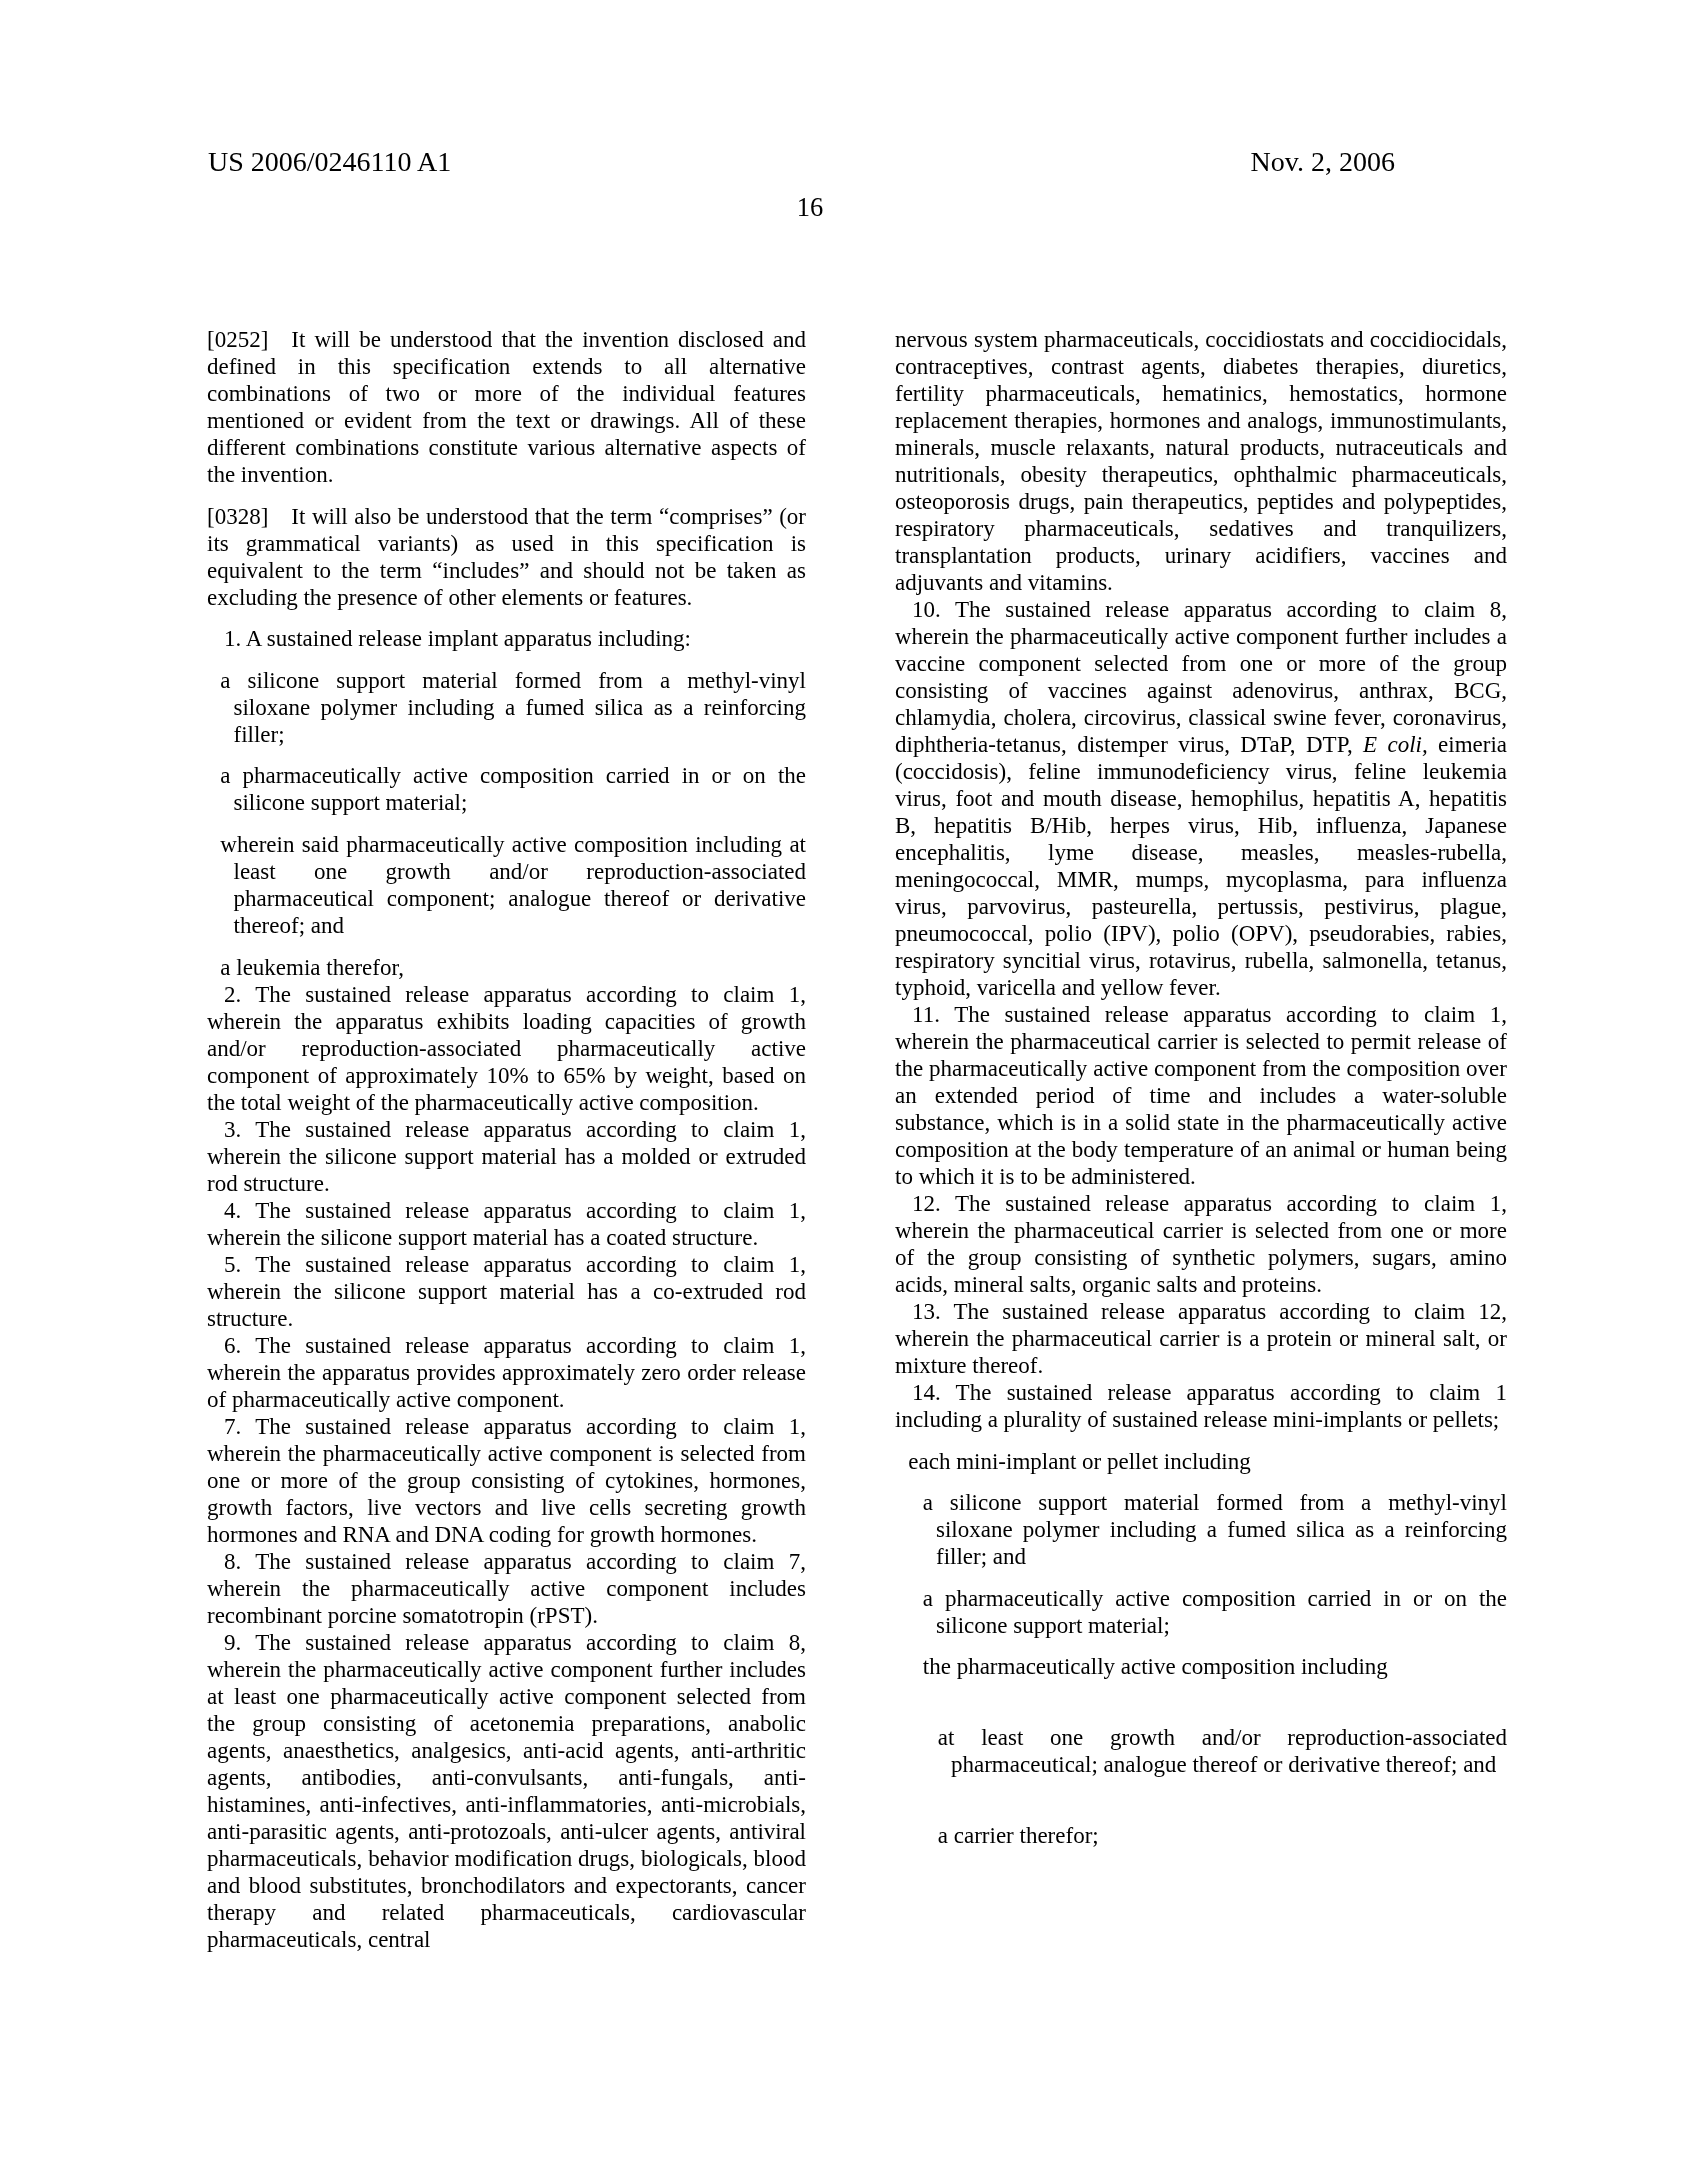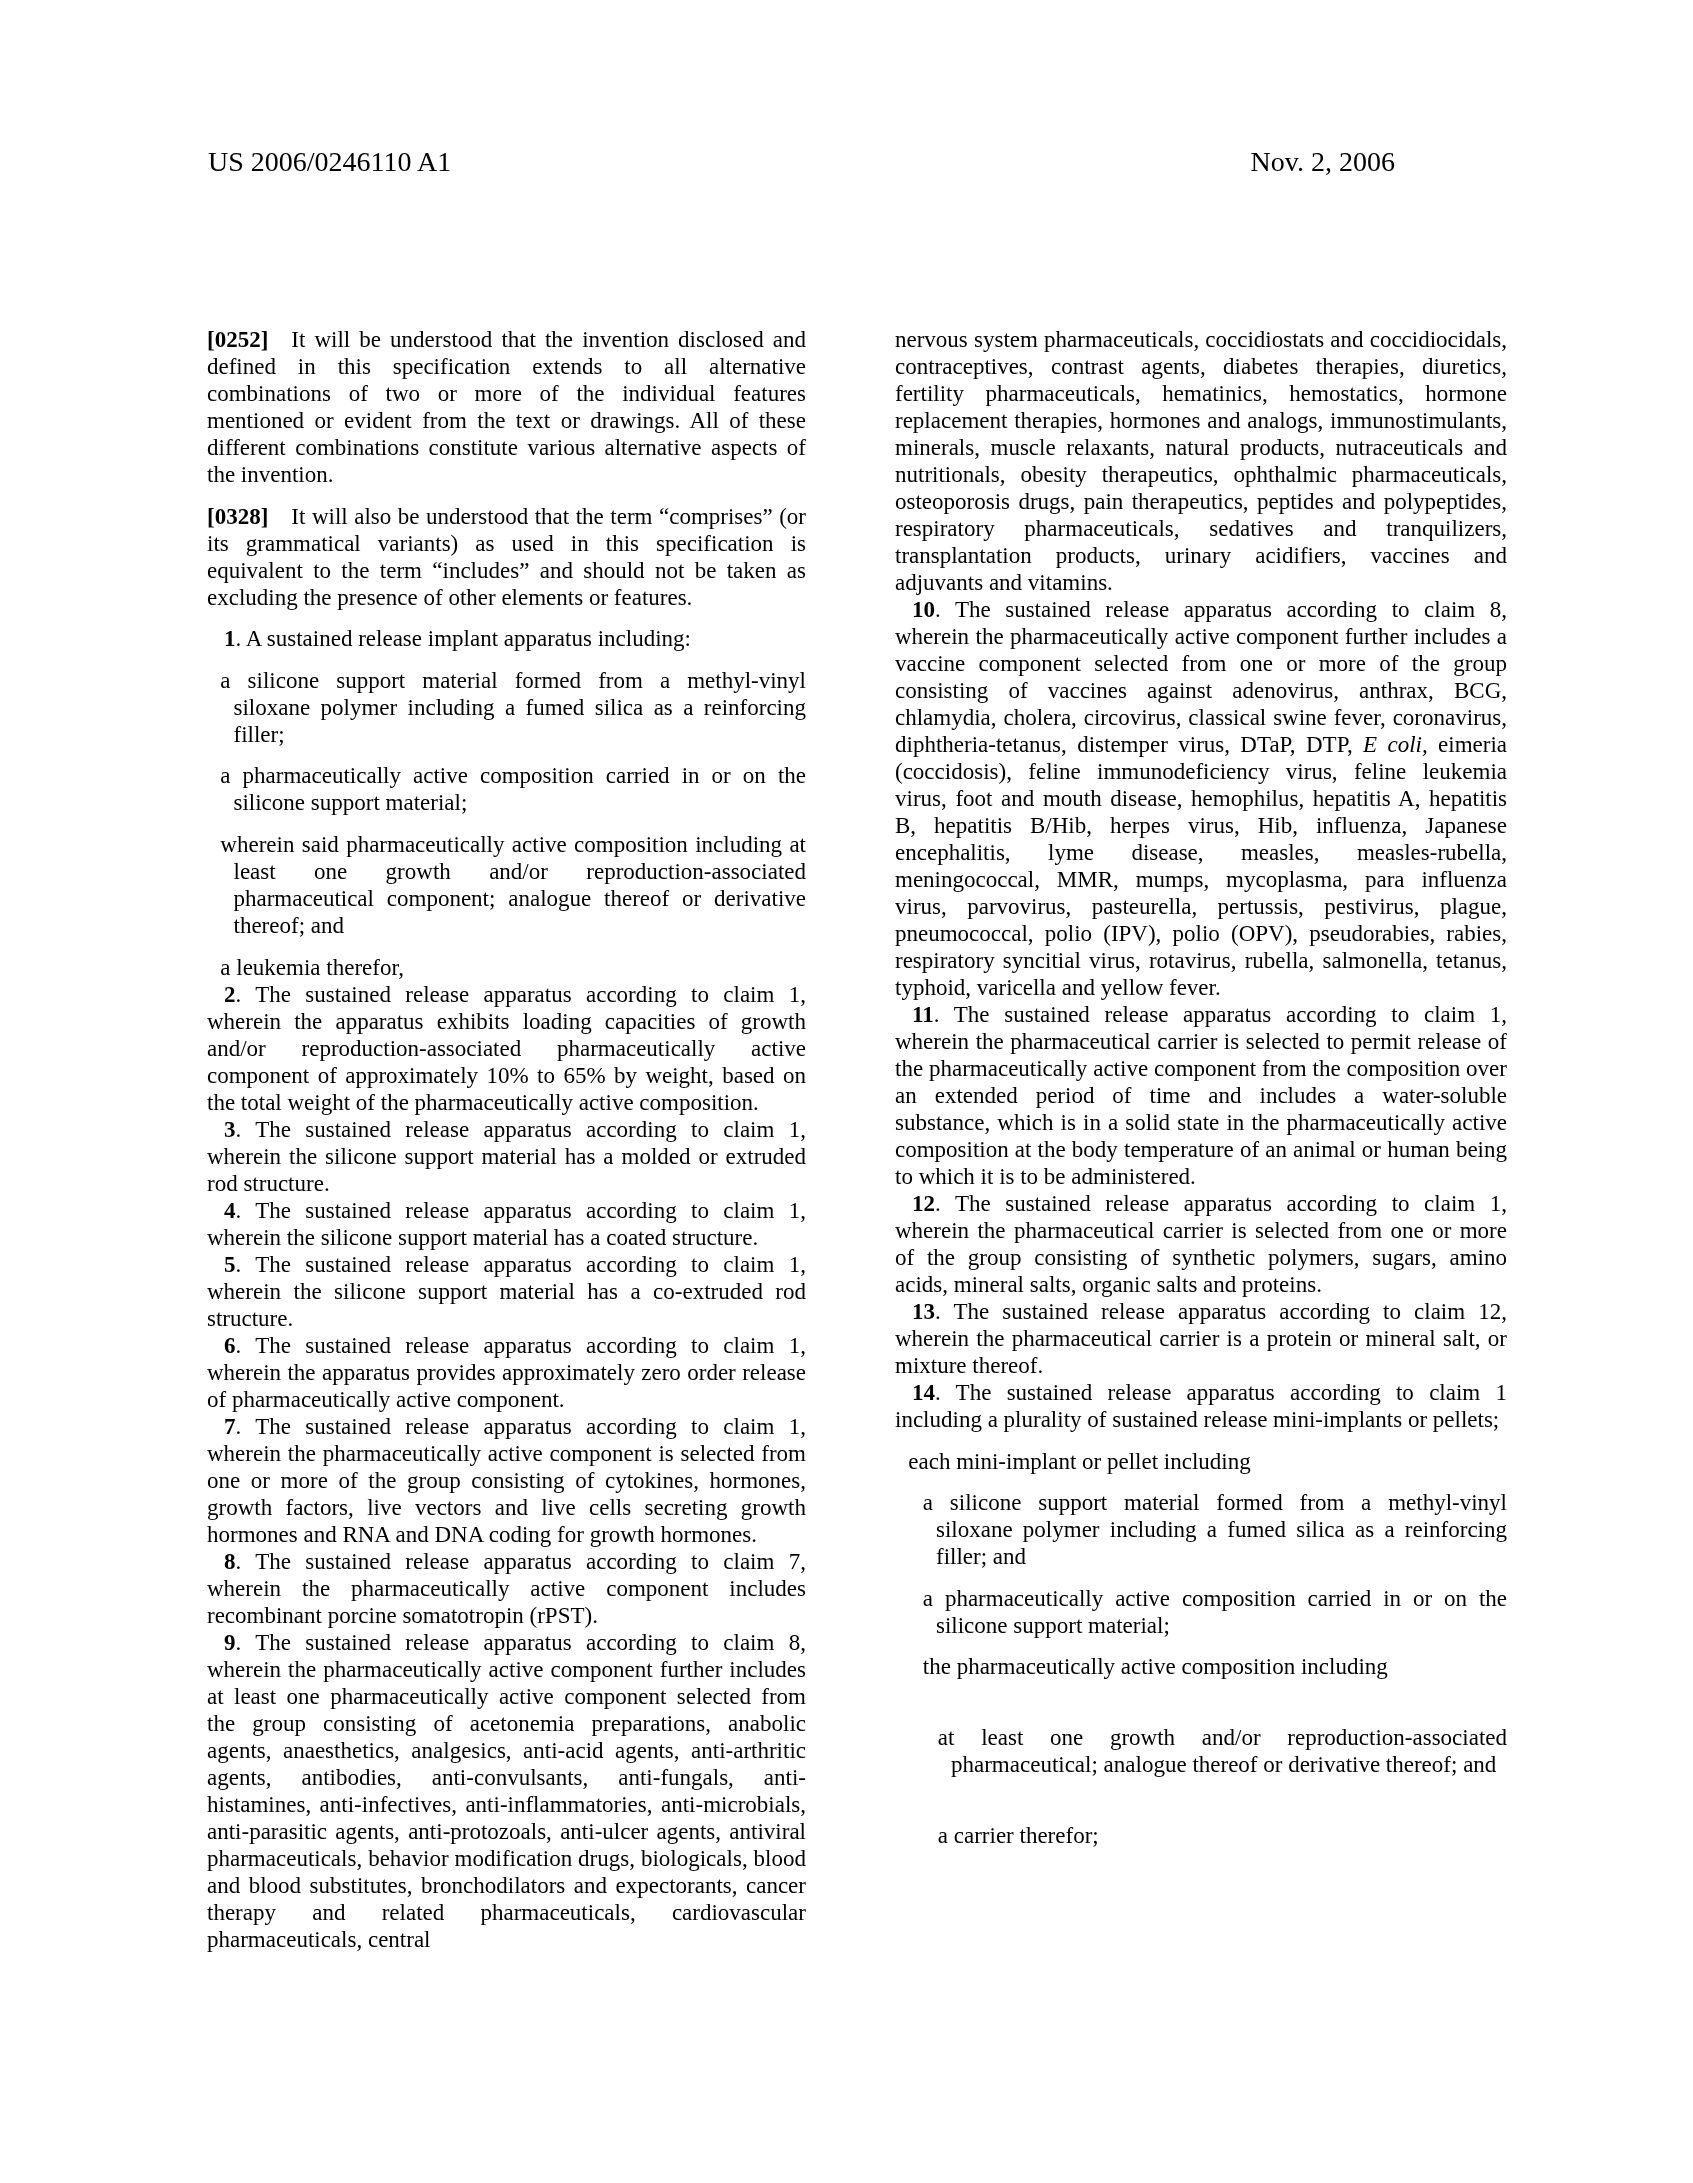--- a/index.html
+++ b/index.html
@@ -35,31 +35,32 @@
   }
   .col-left  { left:207px;  width:599px; }
   .col-right { left:895px; width:612px; }
   .col p { margin:0; }
   .col p.gap   { margin-top:14.6px; }
   .col p.claim { text-indent:17px; }
   .col p.cont  { text-indent:0; }
   .col p.el1 { padding-left:26.5px; text-indent:-13.2px; }
   .col p.el2 { padding-left:41px; text-indent:-13.2px; }
   .col p.el3 { padding-left:56px; text-indent:-13.2px;margin-top:44px; }
-  .b { font-weight:bold; }
+  .b { font-weight:normal; }
   .i { font-style:italic; }
 </style>
 </head>
 <body>
 
 <div class="page">
   <div class="header">
     <span>US 2006/0246110 A1</span>
     <span>Nov. 2, 2006</span>
   </div>
+  <div class="page-num">16</div>
 
   <div class="col col-left">
       <p class="para"><span class="b">[0252]</span><span> It will be understood that the invention disclosed and defined in this specification extends to all alternative combinations of two or more of the individual features mentioned or evident from the text or drawings. All of these different combinations constitute various alternative aspects of the invention.</span></p>
       <p class="para gap"><span class="b">[0328]</span><span> It will also be understood that the term “comprises” (or its grammatical variants) as used in this specification is equivalent to the term “includes” and should not be taken as excluding the presence of other elements or features.</span></p>
       <p class="claim gap"><span class="b">1</span><span>. A sustained release implant apparatus including:</span></p>
       <p class="el1 gap"><span>a silicone support material formed from a methyl-vinyl siloxane polymer including a fumed silica as a reinforcing filler;</span></p>
       <p class="el1 gap"><span>a pharmaceutically active composition carried in or on the silicone support material;</span></p>
       <p class="el1 gap"><span>wherein said pharmaceutically active composition including at least one growth and/or reproduction-associated pharmaceutical component; analogue thereof or derivative thereof; and</span></p>
       <p class="el1 gap"><span>a leukemia therefor,</span></p>
       <p class="claim"><span class="b">2</span><span>. The sustained release apparatus according to claim 1, wherein the apparatus exhibits loading capacities of growth and/or reproduction-associated pharmaceutically active component of approximately 10% to 65% by weight, based on the total weight of the pharmaceutically active composition.</span></p>

